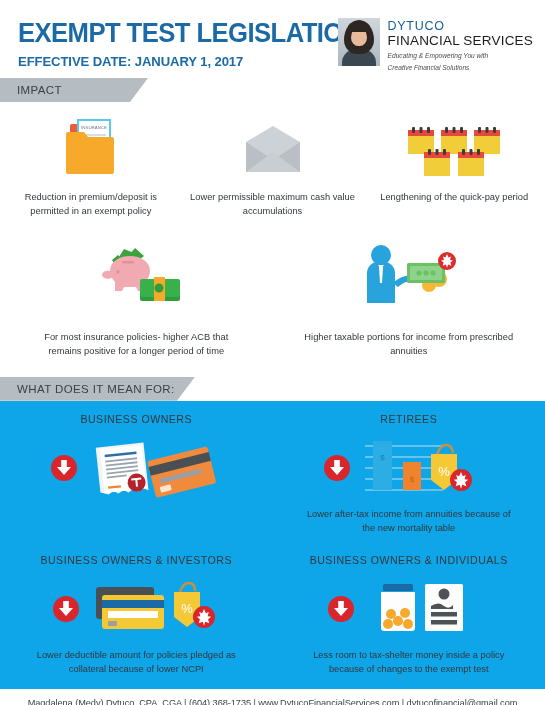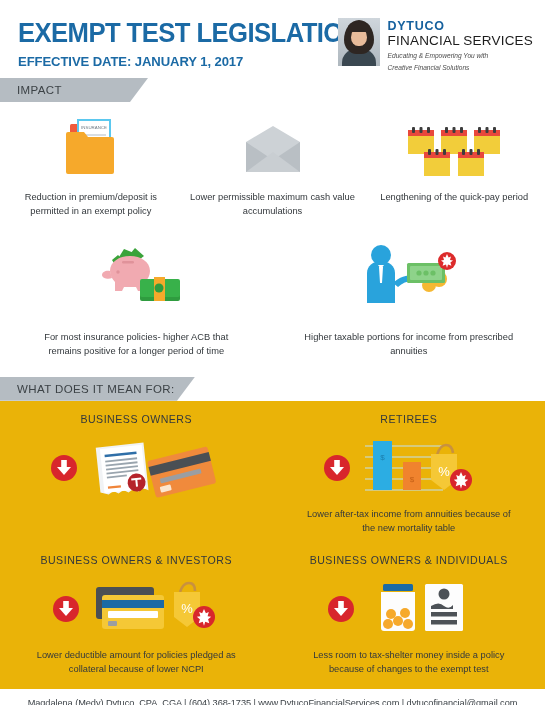--- a/index.html
+++ b/index.html
@@ -32,21 +32,21 @@
   .avatar .hair { position:absolute; left:6px; top:2px; width:30px; height:34px;
     background:#2e2622; border-radius:50% 50% 42% 42%/58% 58% 42% 42%; }
   .avatar .face { position:absolute; left:13px; top:9px; width:16px; height:19px;
     background:#e8bb9a; border-radius:50% 50% 45% 45%/55% 55% 45% 45%; }
   .avatar .hairfront { position:absolute; left:10px; top:4px; width:22px; height:10px;
     background:#2e2622; border-radius:50% 50% 20% 20%; }
   .avatar .body { position:absolute; left:4px; bottom:0; width:34px; height:17px;
     background:#3a4750; border-radius:14px 14px 0 0; }
   .avatar .neck { position:absolute; left:17px; bottom:13px; width:8px; height:8px; background:#e8bb9a; }
   .brandtext { padding-top:1px; }
-  .brand-l1 { font-size:12.5px; font-weight:bold; color:#16619e; letter-spacing:0.7px; line-height:1.15; }
+  .brand-l1 { font-size:12.5px; font-weight:normal; color:#16619e; letter-spacing:0.7px; line-height:1.15; }
   .brand-l2 { font-size:13.5px; font-weight:normal; color:#1d1d1d; letter-spacing:0.2px; line-height:1.15; }
   .brand-tag { font-size:6.6px; font-style:italic; color:#4c4c4c; line-height:1.35; margin-top:3px; }
 
   
   .banner { position:relative; height:24px; display:flex; align-items:center; }
   .banner .bg {
     position:absolute; left:0; top:0; height:24px; width:148px;
     background:#b5bcc2;
     clip-path: polygon(0 0, 100% 0, calc(100% - 18px) 100%, 0 100%);
   }
@@ -63,21 +63,21 @@
   .iconbox { height:72px; display:flex; align-items:flex-end; justify-content:center; }
   .cap {
     font-size:9.3px; color:#33383c; text-align:center; line-height:1.5;
     margin-top:11px; max-width:170px;
   }
   .row2 { display:flex; margin-top:20px; }
   .row2 .cell { flex:1;gap:9px; }
   .row2 .cap { max-width:215px; }
 
   
-  .bluezone { background:#eab308; padding-bottom:12px; }
+  .bluezone { background:#0ea5e9; padding-bottom:12px; }
   .subhead {
     font-size:10.6px; color:#33383c; text-align:center;
     letter-spacing:0.5px; margin-bottom:12px;
   }
   .mrow { display:flex; }
   .mcell { flex:1; display:flex; flex-direction:column; align-items:center; }
   .micons { height:62px; display:flex; align-items:center; justify-content:center; }
   .mcap { font-size:9.3px; color:#33383c; text-align:center; line-height:1.5; margin-top:9px; max-width:215px; }
 
   

